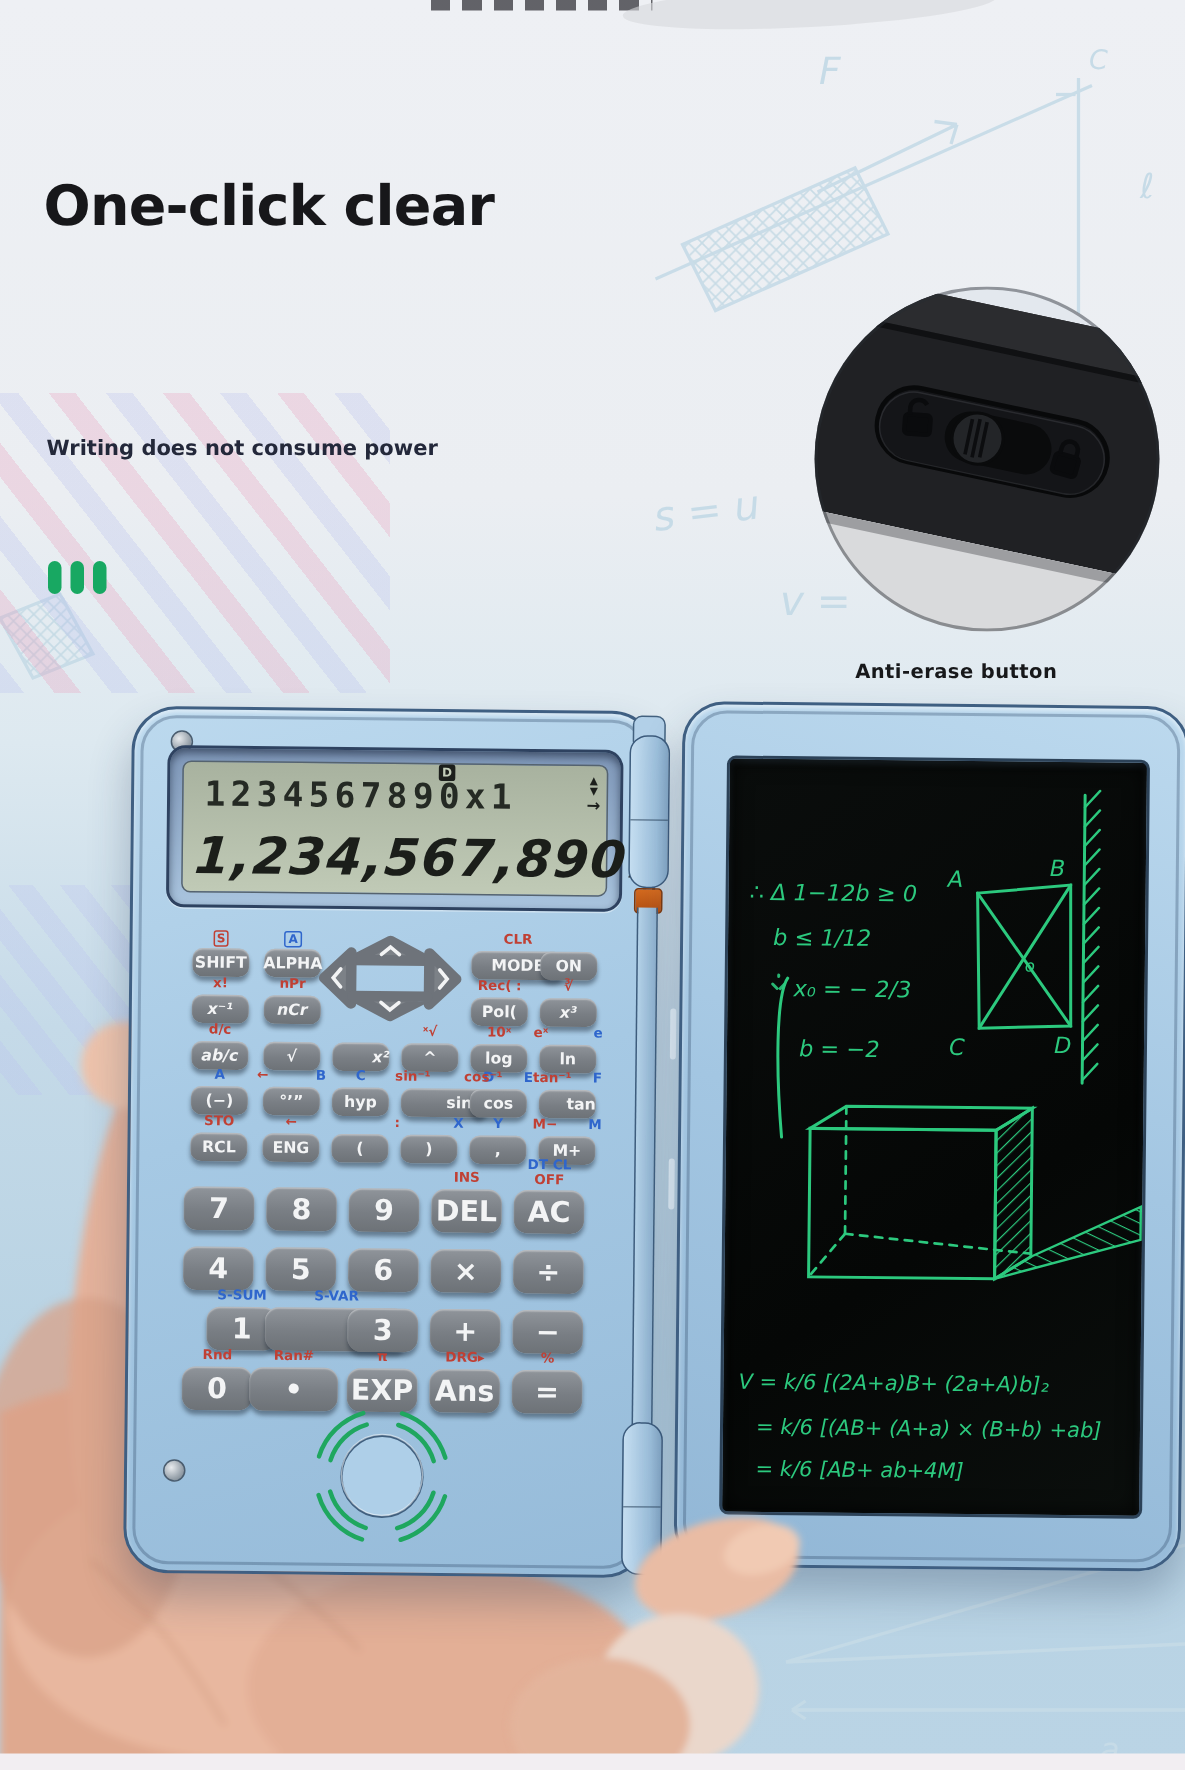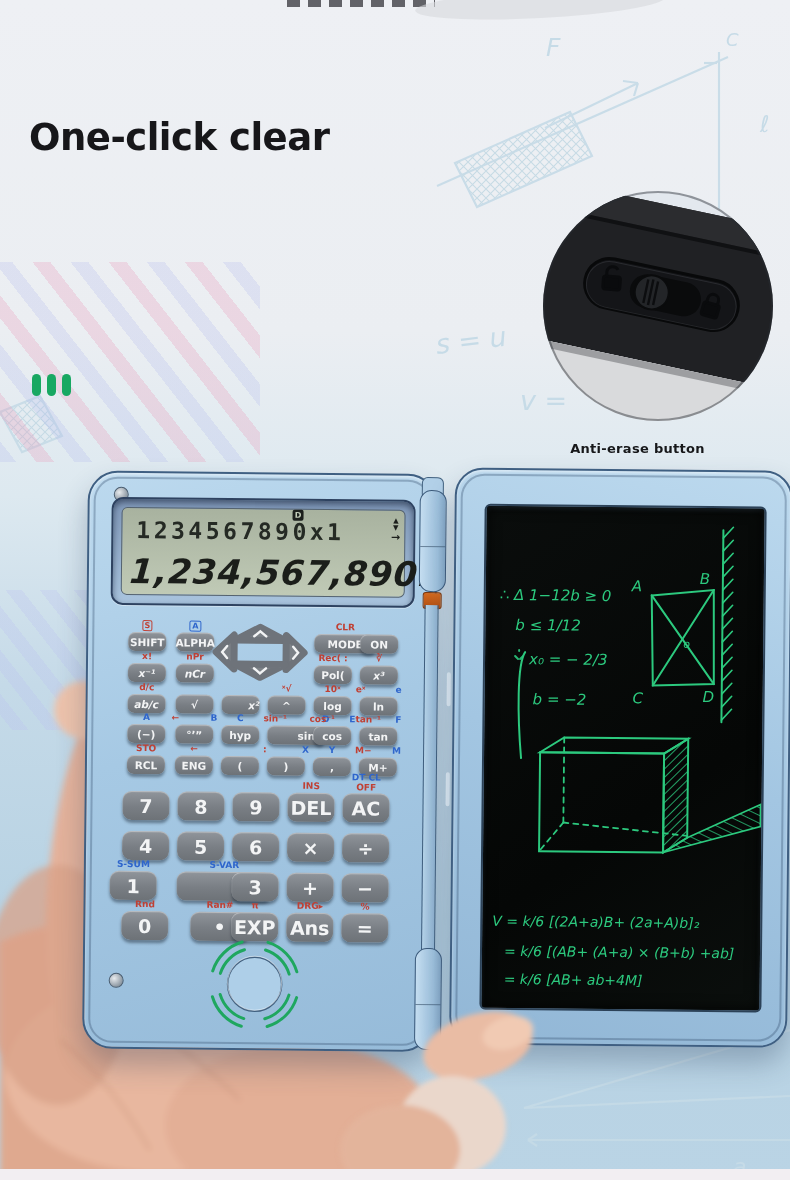--- a/index.html
+++ b/index.html
@@ -125,20 +125,21 @@
       <text x="733" y="1174" font-size="22">a</text>
     </g>
   </svg>
 
   <div class="abs stripes1"></div>
   <div class="abs stripes2"></div>
   <div class="abs topfrag"></div>
   <div class="abs swoosh"></div>
 
   <h1 class="abs title" style="margin:0;">One-click clear</h1>
+  <p class="abs note1" style="margin:0;">Writing does not consume power</p>
   <div class="abs bars">
       <span></span>
       <span></span>
       <span></span>
     </div>
 
   <svg class="abs" style="left:543px;top:191px;" width="230" height="230" viewBox="0 0 230 230">
     <defs>
         <clipPath id="cc">
           <circle cx="115" cy="115" r="115"></circle>
@@ -313,21 +314,21 @@
             </div>
             <span class="cap">sin</span>
           </div>
           <div class="key sci" style="left: 226px; top: 251px; width: 38px; height: 19px;">
             <div class="klbl">
               <span class="r">cos⁻¹</span>
               <span class="b">E</span>
             </div>
             <span class="cap">cos</span>
           </div>
-          <div class="key sci" style="left: 272px; top: 251px; width: 38px; height: 19px;">
+          <div class="key sci" style="left: 272px; top: 251px; width: 38px; height: 19px; justify-content: flex-end;">
             <div class="klbl">
               <span class="r">tan⁻¹</span>
               <span class="b">F</span>
             </div>
             <span class="cap">tan</span>
           </div>
           <div class="key sci" style="left: 40px; top: 282px; width: 38px; height: 19px;">
             <div class="klbl solo">
               <span class="r">STO</span>
             </div>
@@ -392,21 +393,21 @@
           </div>
           <div class="key num" style="left: 146px; top: 358px; width: 47px; height: 29px;">
             <span class="cap">6</span>
           </div>
           <div class="key num" style="left: 201px; top: 358px; width: 47px; height: 29px;">
             <span class="cap">×</span>
           </div>
           <div class="key num" style="left: 256px; top: 358px; width: 47px; height: 29px;">
             <span class="cap">÷</span>
           </div>
-          <div class="key num" style="left: 24px; top: 398px; width: 47px; height: 29px;">
+          <div class="key num" style="left: 52px; top: 398px; width: 47px; height: 29px;">
             <div class="klbl solo">
               <span class="b">S-SUM</span>
             </div>
             <span class="cap">1</span>
           </div>
           <div class="key num" style="left: 91px; top: 398px; width: 47px; height: 29px; padding-left: 48px;">
             <div class="klbl solo">
               <span class="b">S-VAR</span>
             </div>
             <span class="cap">2</span>
@@ -419,21 +420,21 @@
           </div>
           <div class="key num" style="left: 256px; top: 398px; width: 47px; height: 29px;">
             <span class="cap">−</span>
           </div>
           <div class="key num" style="left: 36px; top: 438px; width: 47px; height: 29px;">
             <div class="klbl solo">
               <span class="r">Rnd</span>
             </div>
             <span class="cap">0</span>
           </div>
-          <div class="key num" style="left: 105px; top: 438px; width: 59px; height: 29px; align-items: center;">
+          <div class="key num" style="left: 81px; top: 438px; width: 59px; height: 29px; align-items: center;">
             <div class="klbl solo">
               <span class="r">Ran#</span>
             </div>
             <span class="cap">•</span>
           </div>
           <div class="key num" style="left: 146px; top: 438px; width: 47px; height: 29px;">
             <div class="klbl solo">
               <span class="r">π</span>
             </div>
             <span class="cap">EXP</span>

